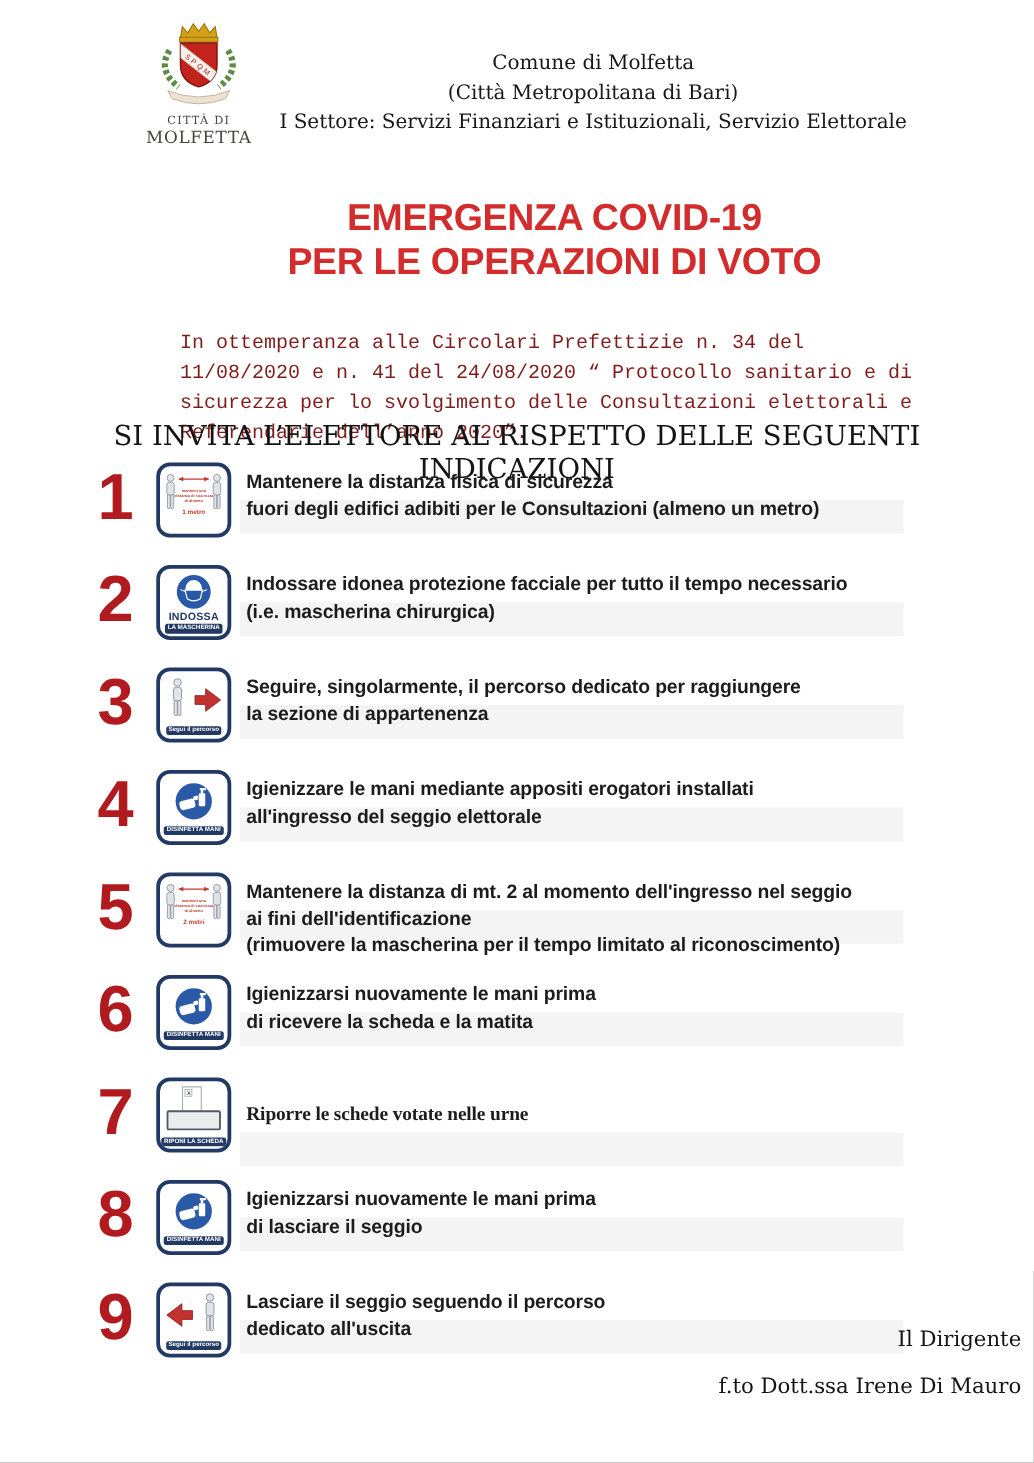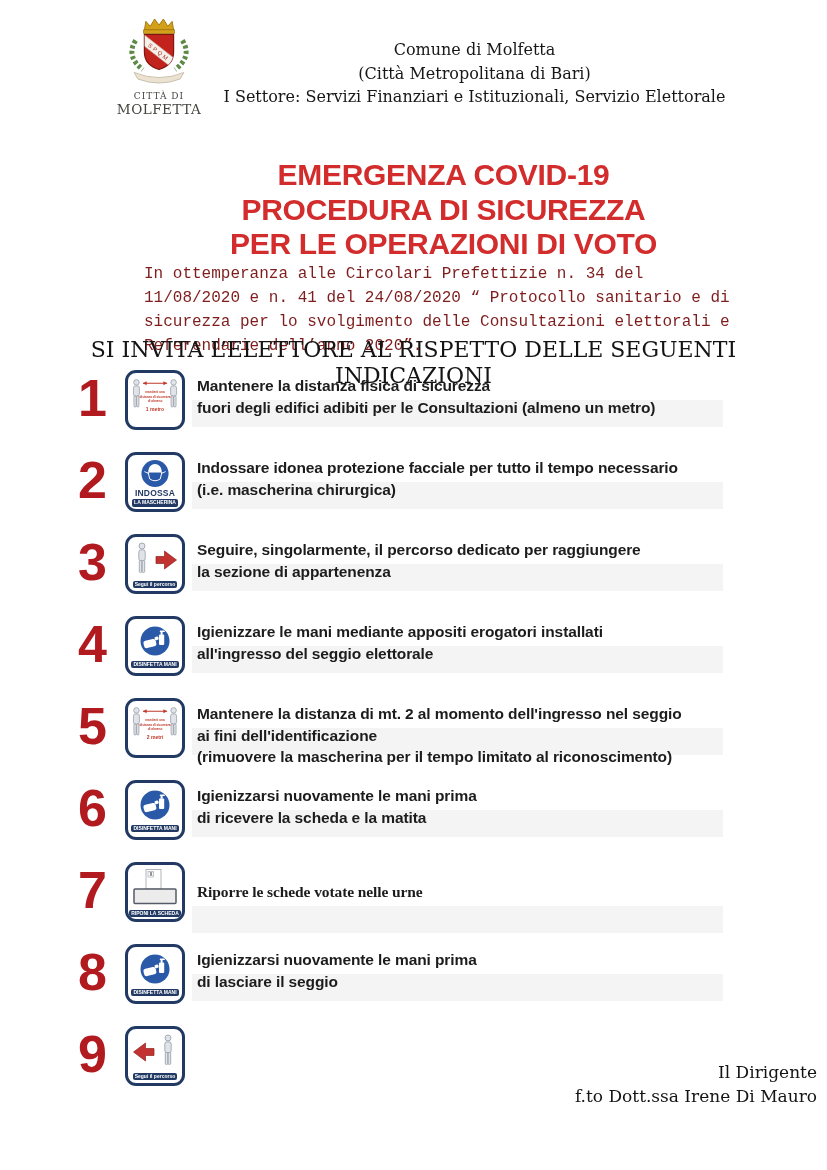--- a/index.html
+++ b/index.html
@@ -33,21 +33,21 @@
                   background:#f4f4f4;z-index:-1;}
   .tline{font-size:15.5px;font-weight:bold;color:#1c1c1c;line-height:21.5px;letter-spacing:-.1px;}
   .icaption{background:#223a63;color:#fff;font-size:5px;font-weight:bold;line-height:7.5px;
             padding:0 2px;border-radius:2px;white-space:nowrap;margin-top:1px;}
   .mask-label{color:#223a63;font-weight:bold;font-size:8.5px;line-height:9.5px;letter-spacing:.2px;}
   .inote{font-size:3.4px;fill:#c0392b;font-weight:bold;text-anchor:middle;}
   .ival{font-size:5.5px;fill:#c0392b;font-weight:bold;text-anchor:middle;}
   
   .footer{left:505px;width:312px;top:1062px;text-align:right;font-family:"DejaVu Serif",serif;
           font-size:17px;color:#141414;}
-  .footer .sig{margin-top:4px;}
+  .footer .sig{margin-top:17px;}
 </style>
 </head>
 <body>
 
 <div class="page">
 
   <div class="abs logo">
     <svg width="88" height="76" viewBox="0 0 60 52">
       <defs>
           <clipPath id="sh">
@@ -78,21 +78,20 @@
   </div>
 
   <div class="abs org">
     <div>Comune di Molfetta</div>
     <div>(Città Metropolitana di Bari)</div>
     <div>I Settore: Servizi Finanziari e Istituzionali, Servizio Elettorale</div>
   </div>
 
   <div class="abs title">
     <div>EMERGENZA COVID-19</div>
-    <div>PROCEDURA DI SICUREZZA</div>
     <div>PER LE OPERAZIONI DI VOTO</div>
   </div>
 
   <div class="abs intro">In ottemperanza alle Circolari Prefettizie n. 34 del 11/08/2020 e n. 41 del 24/08/2020 “ Protocollo sanitario e di sicurezza per lo svolgimento delle Consultazioni elettorali e Referendarie dell’anno 2020”.</div>
 
   <div class="abs invite">
     <div>SI INVITA L’ELETTORE AL RISPETTO DELLE SEGUENTI</div>
     <div>INDICAZIONI</div>
   </div>
 
@@ -276,20 +275,24 @@
     <g transform="translate(34,2)" fill="#e0e3e8" stroke="#8a909c" stroke-width="0.7">
     <circle cx="5" cy="4" r="3"></circle>
     <rect x="1.8" y="7.8" width="6.4" height="11" rx="2.2"></rect>
     <rect x="2.3" y="18.5" width="2.5" height="12" rx="1.1"></rect>
     <rect x="5.2" y="18.5" width="2.5" height="12" rx="1.1"></rect>
             </g>
     <path d="M25 16.5 h-8.5 v-5.5 l-12 9 12 9 v-5.5 h8.5 z" fill="#c23230" stroke="#8e2220" stroke-width="0.7"></path>
   </svg>
   <div class="icaption">Segui il percorso</div>
         </div>
+     <div class="rowtext">
+          <div class="tline">Lasciare il seggio seguendo il percorso</div>
+          <div class="tline">dedicato all'uscita</div>
+        </div>
       </div>
     </div>
 
   <div class="abs footer">
     <div>Il Dirigente</div>
     <div class="sig">f.to Dott.ssa Irene Di Mauro</div>
   </div>
 
 </div>
 

